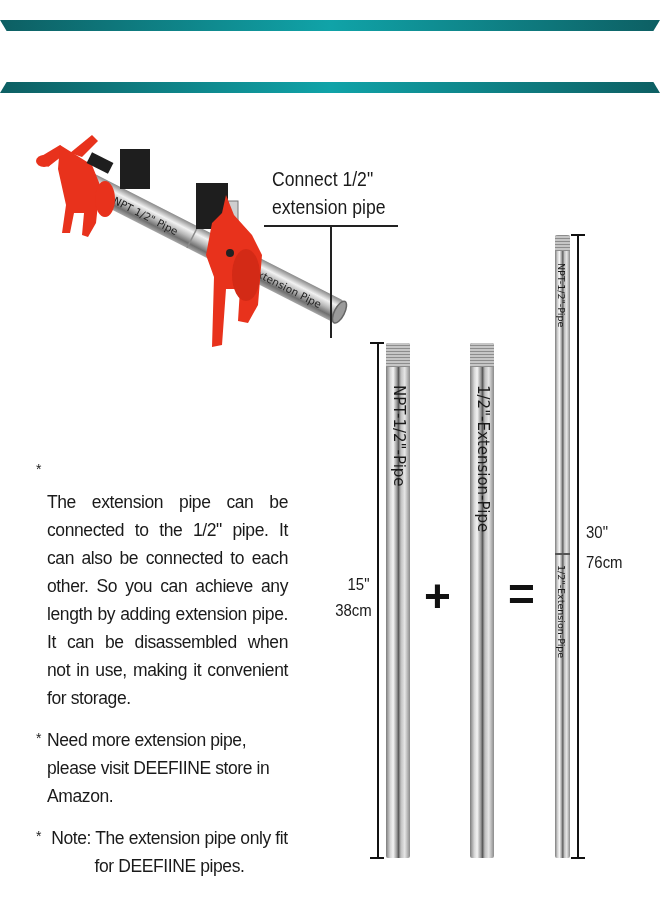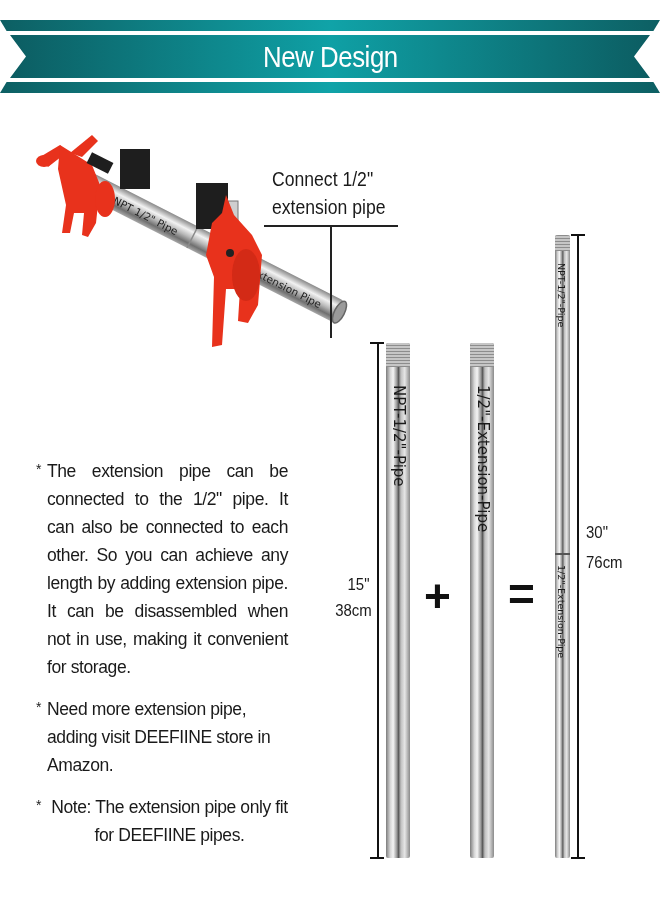--- a/index.html
+++ b/index.html
@@ -26,21 +26,21 @@
 
   .callout-text { position: absolute; left: 272px; top: 165px; font-size: 20px; line-height: 28px; color: #1a1a1a; transform: scaleX(0.88); transform-origin: left top; }
   .callout-line-h { position: absolute; left: 264px; top: 225px; width: 134px; height: 2px; background: #222; }
   .callout-line-v { position: absolute; left: 330px; top: 226px; width: 2px; height: 112px; background: #222; }
 
   
   .notes { position: absolute; left: 36px; top: 457px; width: 252px; }
   .note { display: flex; font-size: 17.5px; line-height: 28px; color: #1a1a1a; margin-bottom: 14px; }
   .note .star { width: 11px; flex: none; font-size: 14px; line-height: 24px; }
   .note .txt { flex: 1; text-align: justify; letter-spacing: -0.4px; }
-  .note.n1 .txt { text-align-last: left; }
+  .note.n1 .txt { text-align-last: left; margin-top: 31px; }
 
   
   .pipe { position: absolute; border-radius: 2px;
     background: linear-gradient(90deg, #7c7c7c 0%, #d6d6d6 18%, #f4f4f4 30%, #9a9a9a 45%, #5b5b5b 52%, #bfbfbf 62%, #e6e6e6 78%, #8a8a8a 100%); }
   .thread { position: absolute; left: 0; top: 0; width: 100%; height: 24px;
     background: repeating-linear-gradient(0deg, #8d8d8d 0px, #8d8d8d 1px, #c6c6c6 1px, #c6c6c6 3px);
     border-radius: 3px 3px 0 0; }
   .pipe-label { position: absolute; writing-mode: vertical-rl; font-family: "DejaVu Sans", sans-serif; color: #1a1a1a; white-space: nowrap; }
 
   .p1 { left: 386px; top: 343px; width: 24px; height: 515px; }
@@ -59,23 +59,20 @@
 
   .op { position: absolute; font-weight: bold; color: #111; }
   .op-plus { left: 424px; top: 573px; font-size: 46px; line-height: 46px; }
   .op-eq { left: 508px; top: 571px; font-size: 46px; line-height: 46px; }
 </style>
 </head>
 <body>
 
 <div class="banner">
   <div class="band band-top"></div>
-  <div class="ribbon">
-    <span class="ribbon-title">New Design</span>
-  </div>
   <div class="band band-bottom"></div>
 </div>
 
 <svg class="clamp-art" viewBox="0 0 330 255" xmlns="http://www.w3.org/2000/svg">
   <defs>
     <linearGradient id="steel" x1="0" y1="0" x2="0" y2="1">
       <stop offset="0" stop-color="#8a8a8a"></stop>
       <stop offset="0.3" stop-color="#f2f2f2"></stop>
       <stop offset="0.55" stop-color="#b9b9b9"></stop>
       <stop offset="0.8" stop-color="#6f6f6f"></stop>
@@ -117,21 +114,21 @@
 <div class="callout-line-h"></div>
 <div class="callout-line-v"></div>
 
 <div class="notes">
   <div class="note n1">
     <span class="star">*</span>
     <span class="txt">The extension pipe can be connected to the 1/2" pipe. It can also be connected to each other. So you can achieve any length by adding extension pipe. It can be disassembled when not in use, making it convenient for storage.</span>
   </div>
   <div class="note n2">
     <span class="star">*</span>
-    <span class="txt" style="text-align:left">Need more extension pipe, adding visit DEEFIINE store in Amazon.</span>
+    <span class="txt" style="text-align:left">Need more extension pipe, please visit DEEFIINE store in Amazon.</span>
   </div>
   <div class="note n3">
     <span class="star">*</span>
     <span class="txt" style="text-align:center; padding-left:4px">Note: The extension pipe only fit for DEEFIINE pipes.</span>
   </div>
 </div>
 
 <div class="dim-cap" style="left:370px; top:342px; width:14px;"></div>
 <div class="dim-line" style="left:377px; top:342px; width:2px; height:516px;"></div>
 <div class="dim-cap" style="left:370px; top:857px; width:14px;"></div>

